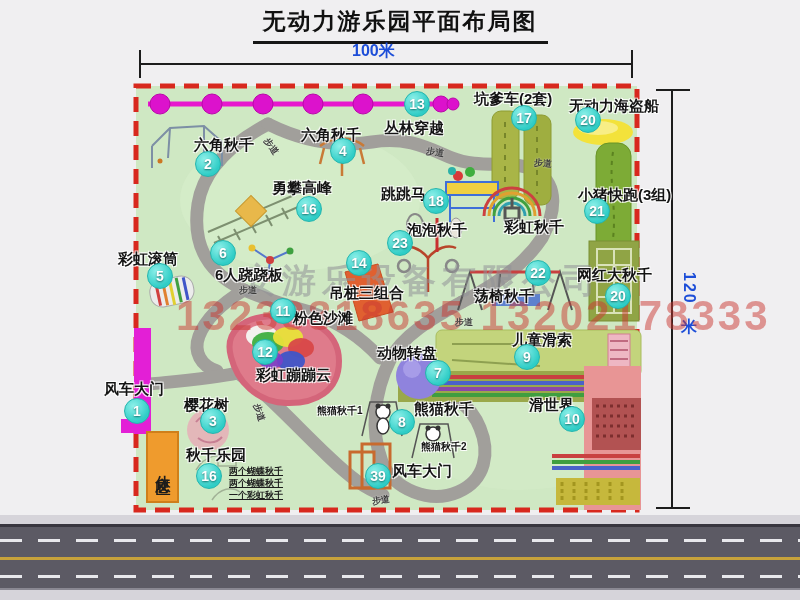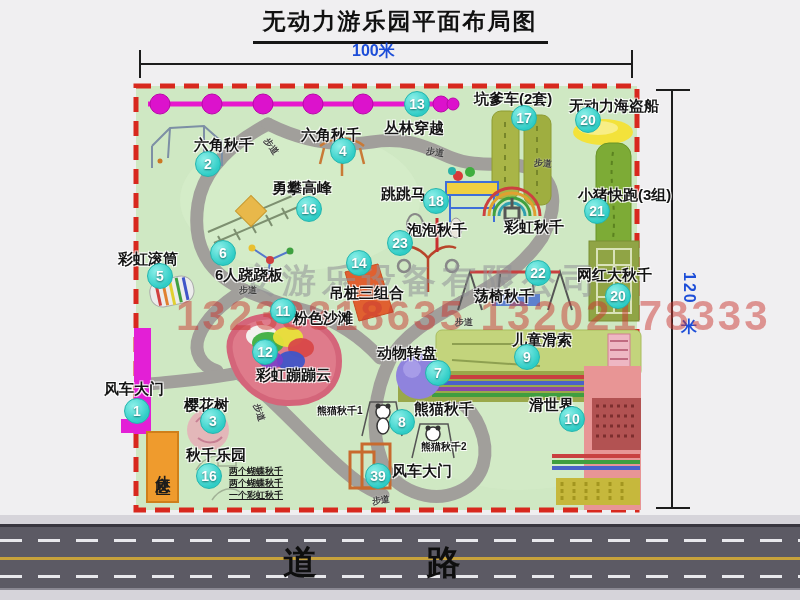--- a/index.html
+++ b/index.html
@@ -329,15 +329,14 @@
   <div class="badge" style="left:387px;top:230px">23</div>
   <div class="badge" style="left:365px;top:463px">39</div>
 
   <div class="road">
     <div class="road-body">
       <div class="dash-line" style="top:12px"></div>
       <div class="yellow-line"></div>
       <div class="dash-line" style="top:48px"></div>
     </div>
   </div>
-  <div class="road-label">道 路</div>
 
 </div>
 
 </body></html>

